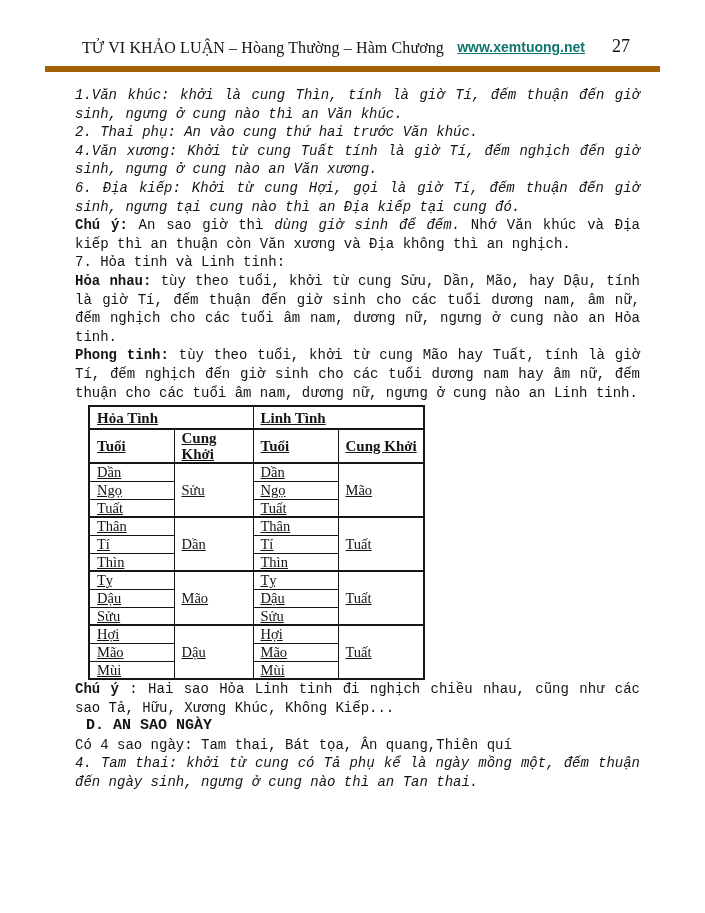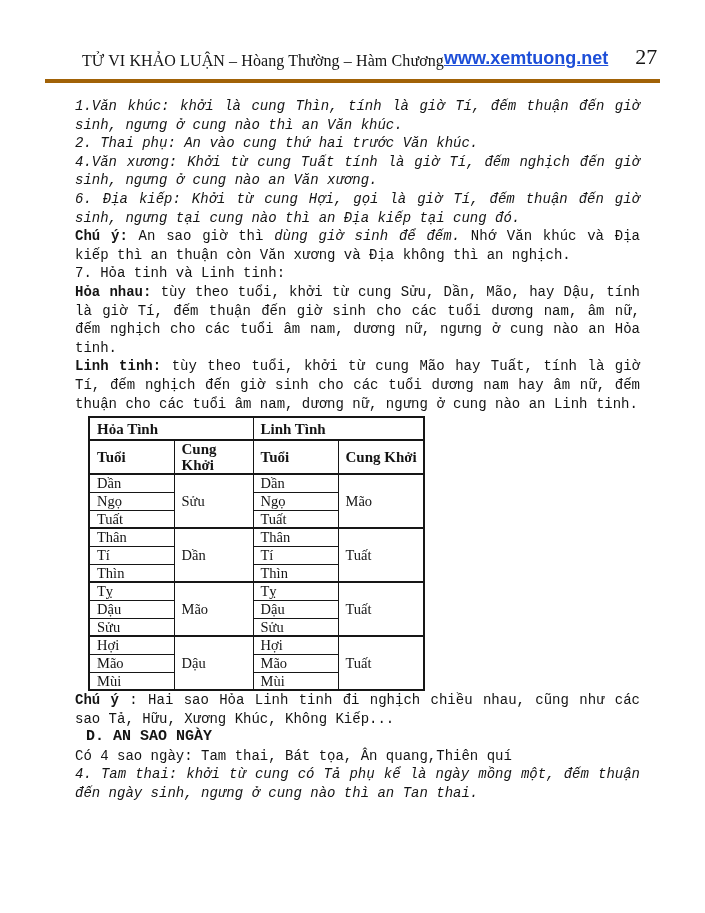--- a/index.html
+++ b/index.html
@@ -5,46 +5,46 @@
   html,body { margin:0; padding:0; background:#888; }
   .page {
     width:705px; height:913px; background:#ffffff; color:#141414;
     font-family:"Liberation Serif", serif;
     box-sizing:border-box; padding:36px 65px 0 75px;
     margin:0 auto; position:relative; overflow:hidden;
   }
   
   .hdr {
     display:flex; justify-content:space-between; align-items:flex-end;
-    margin:8px -20px 0 -30px; padding:0 30px 9px 37px;
-    border-bottom:4px solid #a16207;
+    margin:0 -20px 0 -30px; padding:0 30px 9px 37px;
+    border-bottom:6px solid #a16207;
   }
   .hdr-title { font-size:16px; white-space:nowrap; letter-spacing:0.1px; }
   .hdr-right { display:flex; align-items:baseline; gap:27px; }
   .hdr-link {
     font-family:"Liberation Sans", sans-serif; font-weight:bold;
-    color:#1d4ed8; text-decoration:underline; font-size:18px; cursor:pointer;
+    color:#0f766e; text-decoration:underline; font-size:14px; cursor:pointer;
   }
-  .hdr-page { font-size:22px; }
+  .hdr-page { font-size:18px; }
   
   .doc { margin-top:14px; font-size:14px; line-height:18.6px; text-align:justify; }
   .doc p { margin:0;font-family:Liberation Mono, monospace; }
   .it { font-style:italic; }
   .b  { font-weight:bold; }
   .note1 { margin-top:5px; }
   .heading-d { font-weight:bold; margin-top:22px; padding-left:11px; font-size:15px; }
   
   table.hl {
     border-collapse:collapse; border:2px solid #161616;
     margin:3px 0 0 13px; table-layout:fixed;
   }
   table.hl th, table.hl td {
     border:1px solid #161616; padding:0 2px 0 7px;
     font-size:14.5px; text-align:left; vertical-align:middle;
-    line-height:16px; overflow:hidden;
+    line-height:16px; overflow:hidden;text-decoration:underline;
   }
   table.hl tr.ghead th, table.hl tr.chead th {
     height:21px; border-bottom:2px solid #161616; font-size:15px;
   }
   table.hl tbody tr { height:18px; }
   table.hl tr.gstart td { border-top:2px solid #161616; }
 </style>
 </head>
 <body>
 
@@ -63,21 +63,21 @@
     <p class="it">2. Thai phụ: An vào cung thứ hai trước Văn khúc.</p>
     <p class="it">4.Văn xương: Khởi từ cung Tuất tính là giờ Tí, đếm nghịch đến giờ sinh, ngưng ở cung nào an Văn xương.</p>
     <p class="it">6. Địa kiếp: Khởi từ cung Hợi, gọi là giờ Tí, đếm thuận đến giờ sinh, ngưng tại cung nào thì an Địa kiếp tại cung đó.</p>
 
     <p class="note1"><span class="b">Chú ý:</span><span> An sao giờ thì </span><span class="it">dùng giờ sinh để đếm.</span><span> Nhớ Văn khúc và Địa kiếp thì an thuận còn Văn xương và Địa không thì an nghịch.</span></p>
 
     <p>7. Hỏa tinh và Linh tinh:</p>
 
     <p><span class="b">Hỏa nhau:</span><span> tùy theo tuổi, khởi từ cung Sửu, Dần, Mão, hay Dậu, tính là giờ Tí, đếm thuận đến giờ sinh cho các tuổi dương nam, âm nữ, đếm nghịch cho các tuổi âm nam, dương nữ, ngưng ở cung nào an Hỏa tinh.</span></p>
 
-    <p><span class="b">Linh tinh:</span><span> tùy theo tuổi, khởi từ cung Mão hay Tuất, tính là giờ Tí, đếm nghịch đến giờ sinh cho các tuổi dương nam hay âm nữ, đếm thuận cho các tuổi âm nam, dương nữ, ngưng ở cung nào an Linh tinh.</span></p>
+    <p><span class="b">Phong tinh:</span><span> tùy theo tuổi, khởi từ cung Mão hay Tuất, tính là giờ Tí, đếm nghịch đến giờ sinh cho các tuổi dương nam hay âm nữ, đếm thuận cho các tuổi âm nam, dương nữ, ngưng ở cung nào an Linh tinh.</span></p>
 
     <table class="hl">
       <colgroup>
           <col style="width:85px">
           <col style="width:79px">
           <col style="width:85px">
           <col style="width:86px">
         </colgroup>
       <thead>
         <tr class="ghead">

